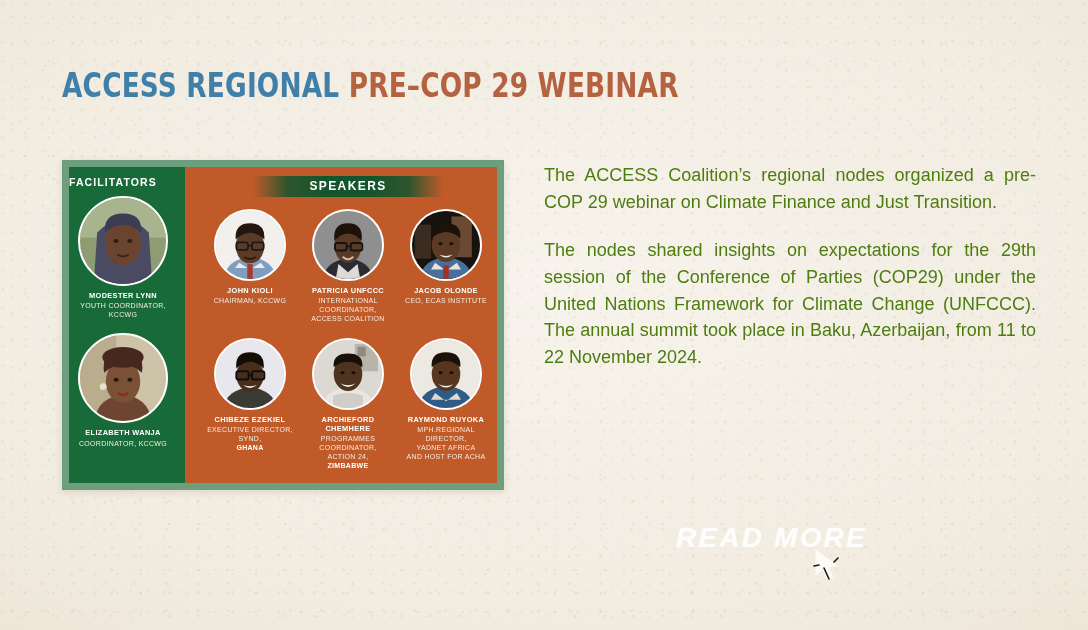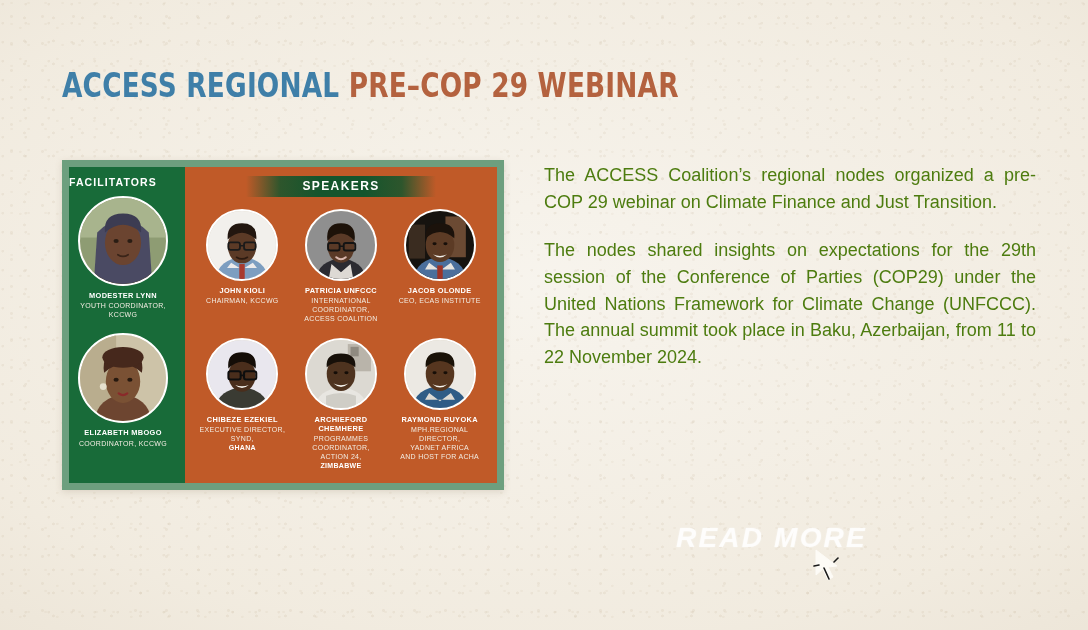--- a/index.html
+++ b/index.html
@@ -91,21 +91,21 @@
     font-size:7.4px;font-weight:700;color:#ffffff;letter-spacing:.35px;
     text-align:center;margin-top:5px;line-height:1.25;
   }
   .p-role{
     font-size:7px;font-weight:400;color:#f2ece2;letter-spacing:.3px;
     text-align:center;line-height:1.3;margin-top:1px;
   }
   .p-role b{font-weight:700;color:#ffffff;}
 
   .sp-rows{display:flex;flex-direction:column;flex:1;}
-  .sp-row{display:flex;justify-content:space-around;padding:0 8px;}
+  .sp-row{display:flex;justify-content:space-around;padding:0 16px;}
   .sp-row.r1{margin-top:12px;}
   .sp-row.r2{margin-top:14px;}
   .sp-person{width:98px;display:flex;flex-direction:column;align-items:center;}
 
   
   .body-copy{
     position:absolute;left:544px;top:162px;width:492px;
     color:#4d7c0f;
     font-size:18px;line-height:1.48;
     text-align:justify;
@@ -171,21 +171,21 @@
             <ellipse cx="50" cy="98" rx="32" ry="28" fill="#6d4530"></ellipse>
             <ellipse cx="50" cy="54" rx="20" ry="25" fill="#7a5134"></ellipse>
             <path d="M28 44 q22 -20 44 0 q4 -26 -22 -26 q-26 0 -22 26z" fill="#46281c"></path>
             <ellipse cx="50" cy="26" rx="24" ry="12" fill="#46281c"></ellipse>
             <ellipse cx="42" cy="52" rx="3" ry="2.4" fill="#27190f"></ellipse>
             <ellipse cx="58" cy="52" rx="3" ry="2.4" fill="#27190f"></ellipse>
             <path d="M45 68 q5 4 10 0" stroke="#8a2a2a" stroke-width="2.6" fill="none" stroke-linecap="round"></path>
             <circle cx="27" cy="60" r="4" fill="#e6e0cd"></circle>
           </svg>
         </div>
-        <div class="p-name">ELIZABETH MBOGO</div>
+        <div class="p-name">ELIZABETH WANJA</div>
         <div class="p-role">
           <span>COORDINATOR, KCCWG</span>
         </div>
       </div>
     </div>
 
     <div class="speakers-col">
       <div class="speakers-head-band">SPEAKERS</div>
 
       <div class="sp-rows">

